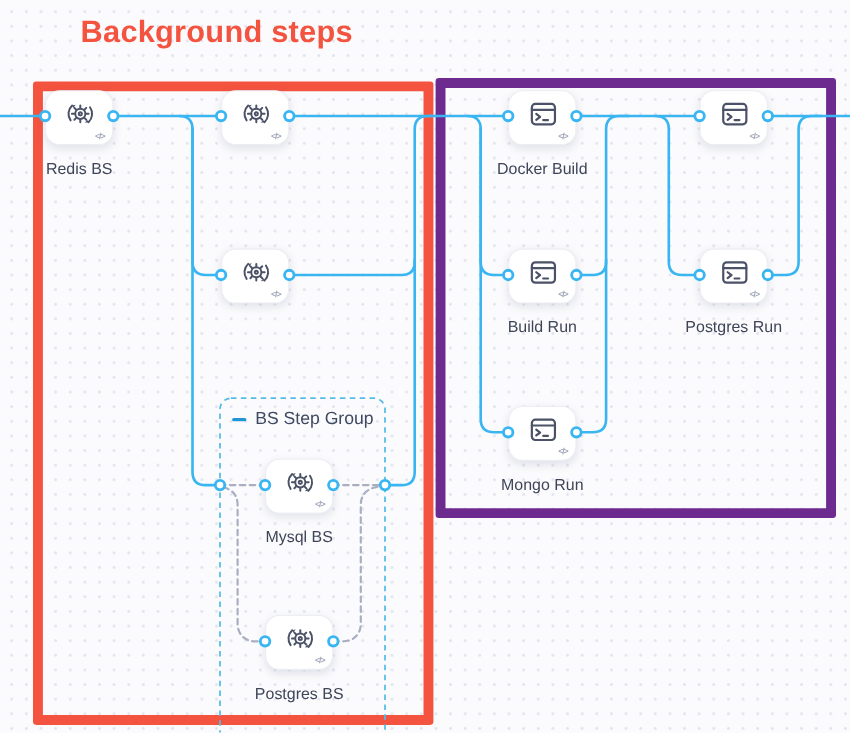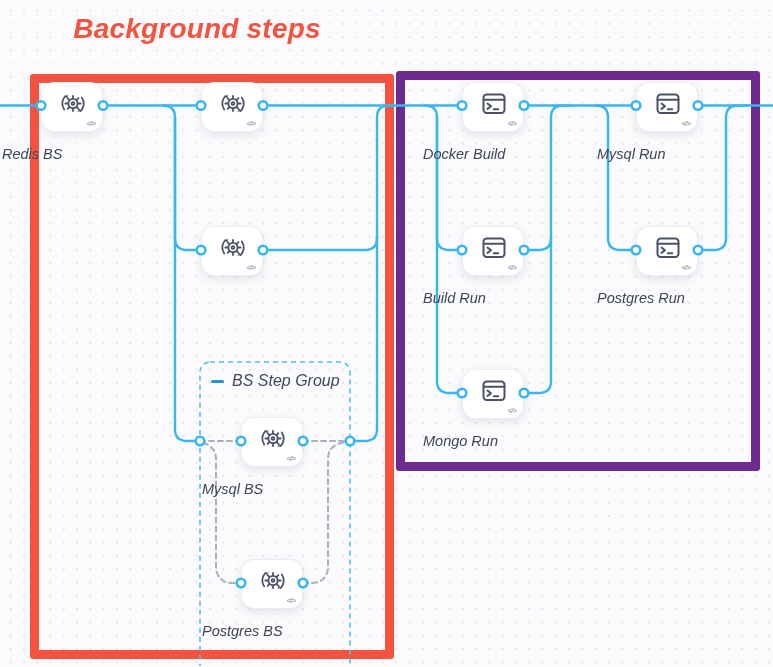--- a/index.html
+++ b/index.html
@@ -15,21 +15,20 @@
   }
   *{margin:0;padding:0;box-sizing:border-box;}
   html,body{width:773px;height:667px;}
   body{font-family:"Liberation Sans",sans-serif;}
   #canvas{
     position:relative;width:773px;height:666px;overflow:hidden;
     background-color:var(--canvas-bg);
     background-image:radial-gradient(circle,var(--grid-dot) 1.1px,transparent 1.4px);
     background-size:13.3px 13.3px;
     background-position:4px 4px;
-    font-style:italic;
   }
   .annot-box{position:absolute;z-index:1;border-radius:3px;}
   .annot-box.bg{left:30px;top:74px;width:364px;height:585px;border:9px solid var(--background-accent);}
   .annot-box.run{left:396px;top:71px;width:364px;height:400px;border:9px solid var(--run-accent);}
   .group-title{position:absolute;top:13px;z-index:6;width:300px;text-align:center;
     font-size:28px;font-weight:800;letter-spacing:.2px;}
   .group-title.bg{left:47px;color:var(--background-accent);}
   .group-title.run{left:419px;color:var(--run-accent);}
   svg.wires{position:absolute;left:0;top:0;z-index:3;}
   .wire{fill:none;stroke:var(--wire);stroke-width:2.4px;stroke-linecap:round;}
@@ -40,21 +39,21 @@
     position:absolute;z-index:2;width:62px;height:50px;background:#ffffff;
     border:1px solid #eceef4;border-radius:13px;
     box-shadow:0 3px 8px rgba(94,101,130,.16);
   }
   .node .step-icon{position:absolute;left:13px;top:3px;width:36px;height:36px;}
   .node .code-badge{
     position:absolute;right:7px;bottom:3px;font-size:8px;font-weight:700;
     color:#a2a8ba;letter-spacing:-1px;font-family:"Liberation Sans",sans-serif;
   }
   .node-label{
-    position:absolute;z-index:4;width:140px;text-align:left;
+    position:absolute;z-index:4;width:140px;text-align:center;
     font-size:14.5px;color:var(--label-text);
   }
   .sg-label{position:absolute;left:211px;top:372px;z-index:4;display:flex;align-items:center;gap:8px;}
   .sg-label .collapse-dash{width:13px;height:3px;border-radius:2px;background:#2196d6;}
   .sg-label .sg-text{font-size:16px;color:#3d4961;}
   .icon-line{fill:none;stroke:var(--icon-stroke);stroke-width:1.8px;stroke-linecap:round;stroke-linejoin:round;}
   .icon-line2{fill:none;stroke:var(--icon-stroke);stroke-width:2px;stroke-linecap:round;stroke-linejoin:round;}
   .icon-fill{fill:var(--icon-stroke);stroke:none;}
 </style>
 </head>
@@ -273,21 +272,20 @@
         <circle cx="241" cy="441" r="4.3" class="port"></circle>
         <circle cx="303" cy="441" r="4.3" class="port"></circle>
         <circle cx="350" cy="441" r="4.3" class="port"></circle>
         <circle cx="241" cy="583" r="4.3" class="port"></circle>
         <circle cx="303" cy="583" r="4.3" class="port"></circle>
       </g>
   </svg>
 
   <div class="node-label" style="left:2px;top:146px">Redis BS</div>
   <div class="node-label" style="left:423px;top:146px">Docker Build</div>
-  <div class="node-label" style="left:597px;top:146px">Mysql Run</div>
   <div class="node-label" style="left:423px;top:290px">Build Run</div>
   <div class="node-label" style="left:597px;top:290px">Postgres Run</div>
   <div class="node-label" style="left:423px;top:433px">Mongo Run</div>
   <div class="node-label" style="left:202px;top:481px">Mysql BS</div>
   <div class="node-label" style="left:202px;top:623px">Postgres BS</div>
 
   <div class="sg-label">
     <span class="collapse-dash"></span>
     <span class="sg-text">BS Step Group</span>
   </div>

